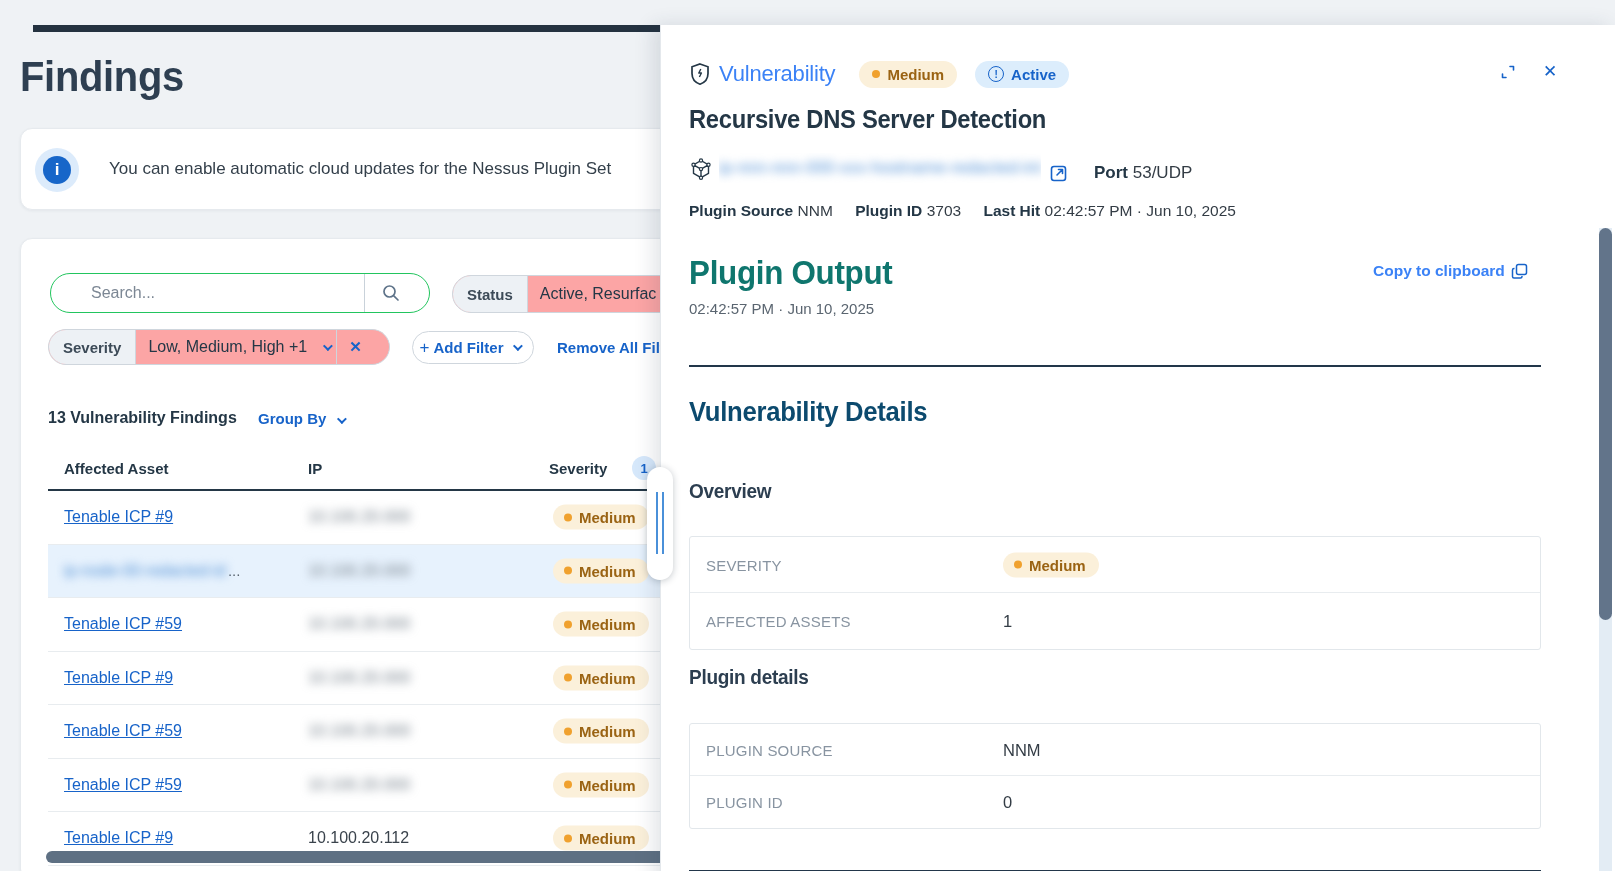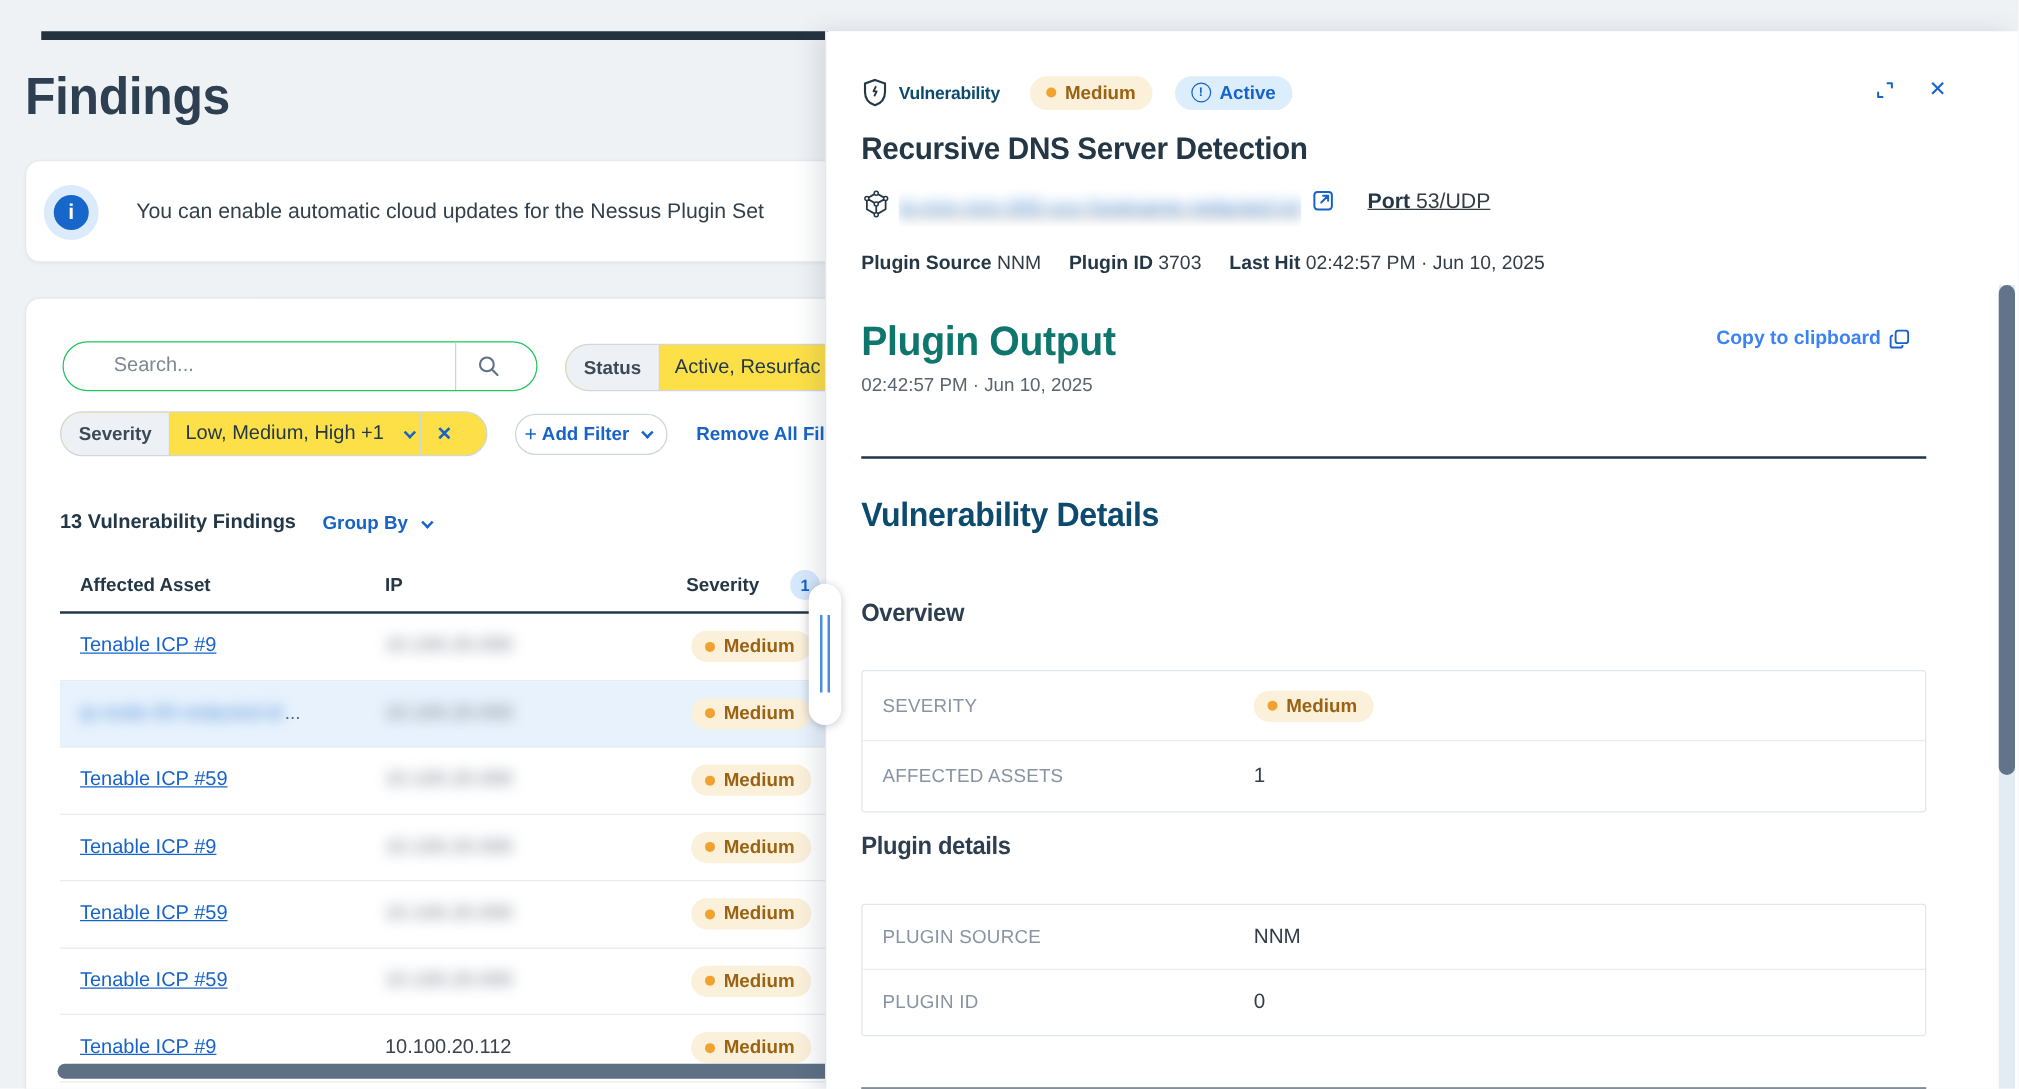--- a/index.html
+++ b/index.html
@@ -25,21 +25,21 @@
   .card { left:20px; top:213px; width:1380px; height:643px; background:#fff; border:1px solid #E6EAEE; border-radius:12px; box-shadow:0 1px 3px rgba(30,45,60,.06); }
 
   
   .search-pill { left:50px; top:248px; width:380px; height:40px; border:1px solid #22c55e; border-radius:20px; background:#fff; }
   .search-input { position:absolute; left:40px; top:4px; width:270px; height:30px; border:none; outline:none; font-size:16px; color:#333C45; background:transparent; font-family:"Liberation Sans",sans-serif; }
   .search-input::placeholder { color:#7C8794; opacity:1; }
   .search-sep { position:absolute; left:313px; top:0; width:1px; height:38px; background:#C9D2DA; }
   .search-icon { position:absolute; left:330px; top:9px; }
 
   
-  .pill { height:38px; border:1px solid #CFD6DD; border-radius:19px; background:#fde047; display:flex; align-items:center; overflow:hidden; }
+  .pill { height:38px; border:1px solid #CFD6DD; border-radius:19px; background:#fca5a5; display:flex; align-items:center; overflow:hidden; }
   .pill-label { height:100%; display:flex; align-items:center; padding:0 14px; background:#EDF1F5; font-size:15px; font-weight:bold; color:#3C4A57; border-right:1px solid #CFD6DD; }
   .pill-value { padding:0 10px 0 12px; font-size:16px; color:#243746; white-space:nowrap; }
   .status-pill { left:452px; top:250px; width:330px; }
   .severity-pill { left:48px; top:304px; width:342px; height:36px; border-radius:18px; }
   .chev { display:inline-block; width:7px; height:7px; border-right:2px solid #1763C9; border-bottom:2px solid #1763C9; transform:rotate(45deg) translateY(-2px); margin:0 6px; }
   .pill-sep { width:1px; height:34px; background:#CFD6DD; }
   .pill-x { padding:0 12px; color:#1763C9; font-size:15px; font-weight:bold; font-style:normal; }
 
   .add-filter { left:412px; top:306px; width:122px; height:33px; border:1px solid #CFD6DD; border-radius:17px; background:#fff; display:flex; align-items:center; justify-content:center; gap:4px; color:#1763C9; font-size:15px; font-weight:bold; }
   .plus-glyph { font-size:17px; font-weight:normal; }
@@ -70,29 +70,29 @@
 
   
   .hscroll { left:46px; top:826px; width:1160px; height:12px; border-radius:6px; background:#5E7083; }
   .vtrack { left:1599px; top:203px; width:13px; height:668px; background:#E3ECF4; }
   .vthumb { position:absolute; left:0; top:0; width:13px; height:392px; border-radius:7px; background:#62748A; }
 
   
   .panel { left:660px; top:0; width:955px; height:871px; background:#fff; border-left:1px solid #E4E8EC; box-shadow:-7px 0 18px rgba(35,55,75,.13); }
   .p { position:absolute; }
   .ph-row { left:28px; top:35px; height:28px; display:flex; align-items:center; }
-  .type-label { font-size:14px; font-weight:bold; color:#0c4a6e; margin-left:8px; letter-spacing:-0.2px; }
+  .type-label { font-size:22px; font-weight:normal; color:#3b82f6; margin-left:8px; letter-spacing:-0.2px; }
   .badge { display:inline-flex; align-items:center; gap:7px; border-radius:14px; padding:5px 13px; font-size:15px; font-weight:bold; }
   .badge-medium { background:#FBF0DA; color:#9A6313; margin-left:24px; }
   .badge-active { background:#DCEDFC; color:#1763C9; margin-left:18px; }
   .excl-circle { width:16px; height:16px; border:1.6px solid #1763C9; border-radius:50%; display:inline-flex; align-items:center; justify-content:center; font-size:10px; font-weight:bold; color:#1763C9; font-style:normal; }
   .expand-btn { left:838px; top:38px; cursor:pointer; }
   .close-btn { left:882px; top:36px; font-size:17px; color:#1763C9; font-style:normal; cursor:pointer; }
   .panel-title { left:28px; top:80px; font-size:25px; font-weight:bold; color:#243746; }
-  .asset-row { left:28px; top:126px; height:32px; display:flex; align-items:flex-start;text-decoration:underline; }
+  .asset-row { left:28px; top:126px; height:32px; display:flex; align-items:flex-end; }
   .asset-redacted { width:322px; height:30px; overflow:hidden; margin-left:6px; font-size:17px; white-space:nowrap; line-height:30px; }
   .extlink-icon { margin-left:8px; }
   .port-text { margin-left:26px; font-size:17px; color:#333C45; }
   .port-text b { color:#243746; }
   .meta-row { left:28px; top:177px; font-size:15.5px; color:#333C45; white-space:nowrap; }
   .meta-row b { color:#243746; margin-left:18px; }
   .meta-row b:first-child { margin-left:0; }
   .sect-h1 { left:28px; top:229px; font-size:33px; font-weight:bold; color:#0f766e; }
   .copy-link { left:712px; top:237px; color:#3b82f6; font-size:15.5px; font-weight:bold; display:flex; align-items:center; gap:6px; cursor:pointer; }
   .po-time { left:28px; top:275px; font-size:15px; color:#5A6570; }

